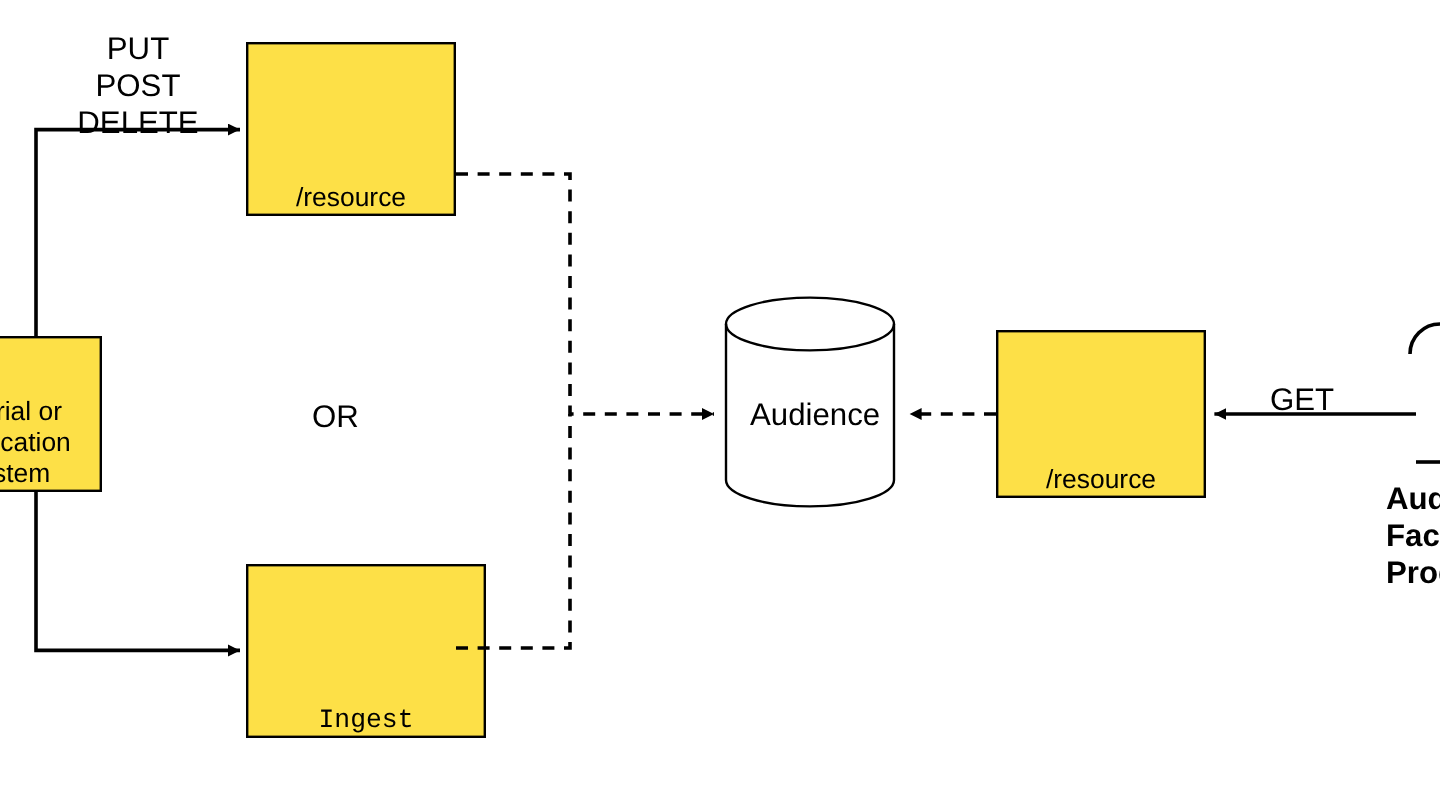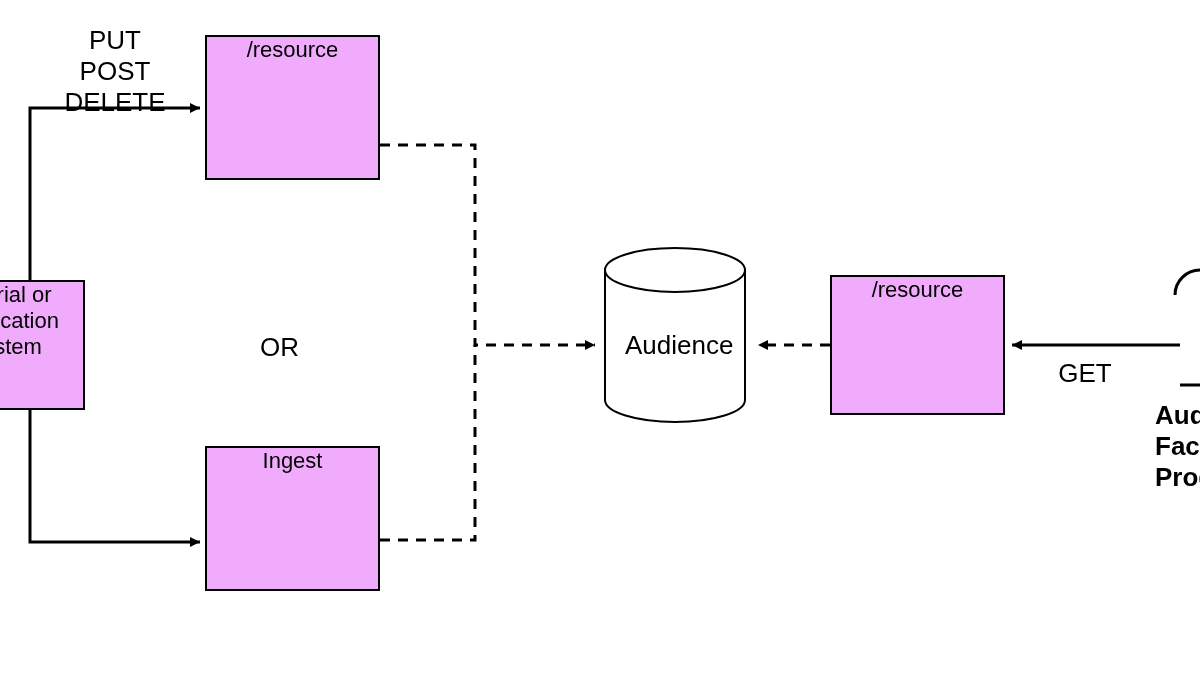--- a/index.html
+++ b/index.html
@@ -7,23 +7,23 @@
       width: 1200px;
       height: 675px;
       background: #fff;
       font-family: Arial, Helvetica, sans-serif;
       position: relative;
       overflow: hidden;
     }
     .node-box {
       position: absolute;
       border: 2px solid #000;
-      background: #f0abfc;
+      background: #fde047;
       display: flex;
-      align-items: flex-start;
+      align-items: flex-end;
       justify-content: center;
       text-align: center;
       font-size: 22px;
     }
     .label {
       position: absolute;
       font-size: 26px;
       text-align: center;
       line-height: 1.2;
     }
@@ -48,21 +48,21 @@
 <div class="node-box" style="left:-60px; top:280px; width:145px; height:130px;">
   <span style="white-space:pre-line;">itorial or
 ublication
 ystem</span>
 </div>
 
 <div class="node-box" style="left:205px; top:35px; width:175px; height:145px;">
   <span>/resource</span>
 </div>
 
-<div class="node-box" style="left:205px; top:446px; width:175px; height:145px;">
+<div class="node-box" style="left:205px; top:470px; width:200px; height:145px;font-family:Liberation Mono, monospace;">
   <span>Ingest</span>
 </div>
 
 <div class="or-label" style="left:260px; top:332px;">
   <span>OR</span>
 </div>
 
 <svg class="overlay">
   <g>
     <ellipse cx="675" cy="270" rx="70" ry="22" fill="#fff" stroke="#000" stroke-width="2"></ellipse>
@@ -78,21 +78,21 @@
 <div class="node-box" style="left:830px; top:275px; width:175px; height:140px;">
   <span>/resource</span>
 </div>
 
 <div class="label" style="left:55px; top:25px; width:120px;">
   <span style="white-space:pre-line;">PUT
 POST
 DELETE</span>
 </div>
 
-<div class="label" style="left:1055px; top:318px; width:60px;margin-top:40px;">
+<div class="label" style="left:1055px; top:318px; width:60px;">
   <span>GET</span>
 </div>
 
 <div class="label bold-label" style="left:1155px; top:400px; width:80px; text-align:left;">
   <span style="white-space:pre-line;">Audience
 Facing
 Product</span>
 </div>
 
 <svg class="overlay">

